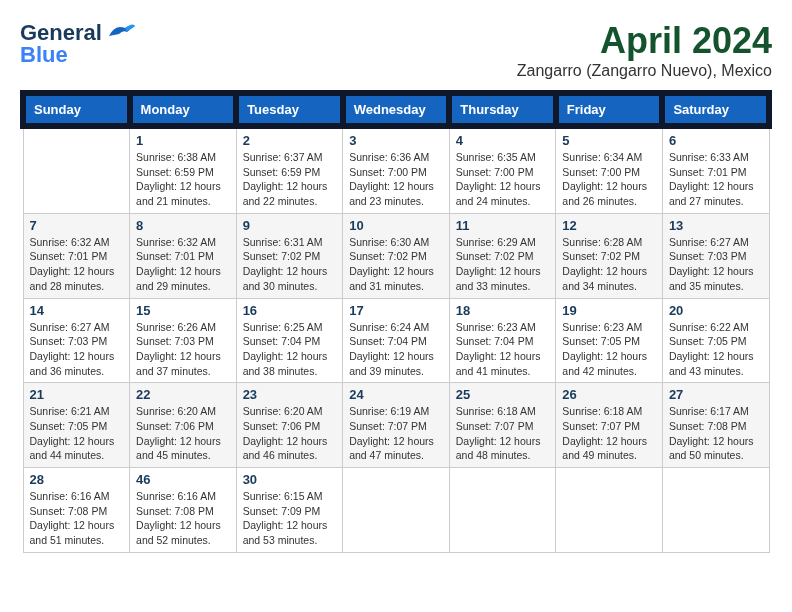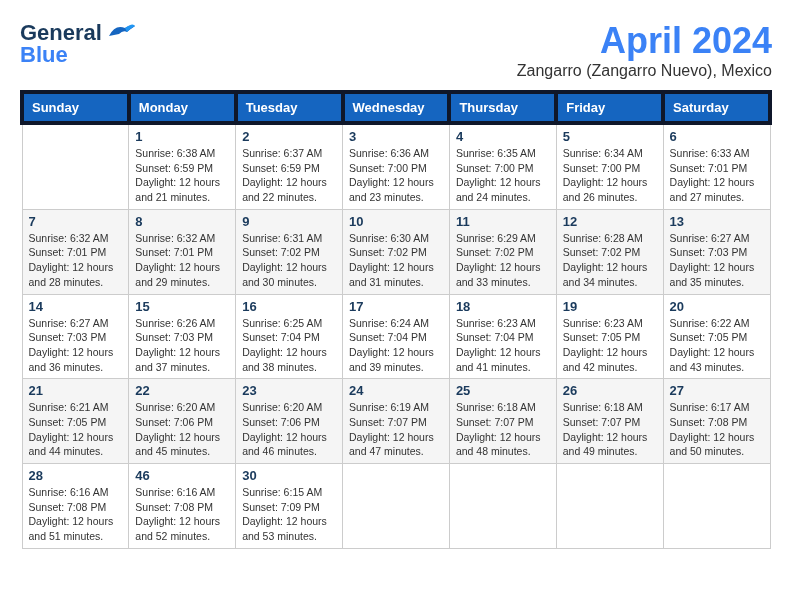--- a/index.html
+++ b/index.html
@@ -20,39 +20,39 @@
       display: flex;
       flex-direction: column;
       align-items: flex-start;
     }
     .title-block {
       text-align: right;
     }
     .month-title {
       font-size: 36px;
       font-weight: bold;
-      color: #3b82f6;
+      color: #14532d;
     }
     .location-title {
       font-size: 16px;
       color: #333;
       margin-left: 28px;
     }
     .calendar {
       width: 100%;
       border-collapse: collapse;
       border: 1px solid #ccc;
     }
     .calendar th {
       background: #1565c0;
       color: #fff;
       text-align: left;
       padding: 6px 8px;
       font-size: 13px;
-      border: 4px solid #0f172a;
+      border: 6px solid #0f172a;
     }
     .calendar td {
       vertical-align: top;
       padding: 4px 6px;
       border: 1px solid #ccc;
       width: calc(100% / 7);
       min-height: 80px;
       font-size: 11px;
       color: #333;
     }

